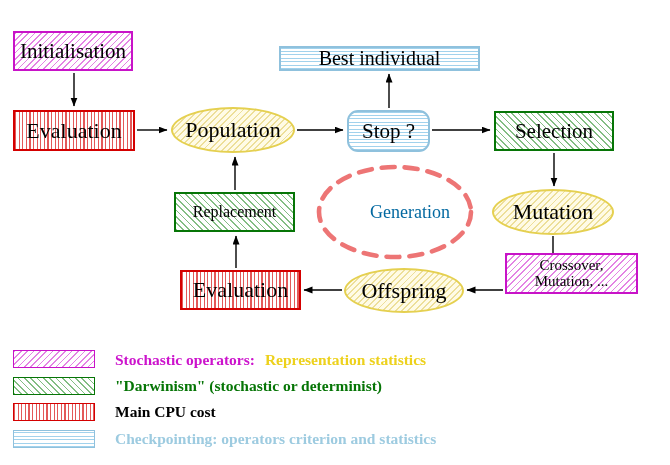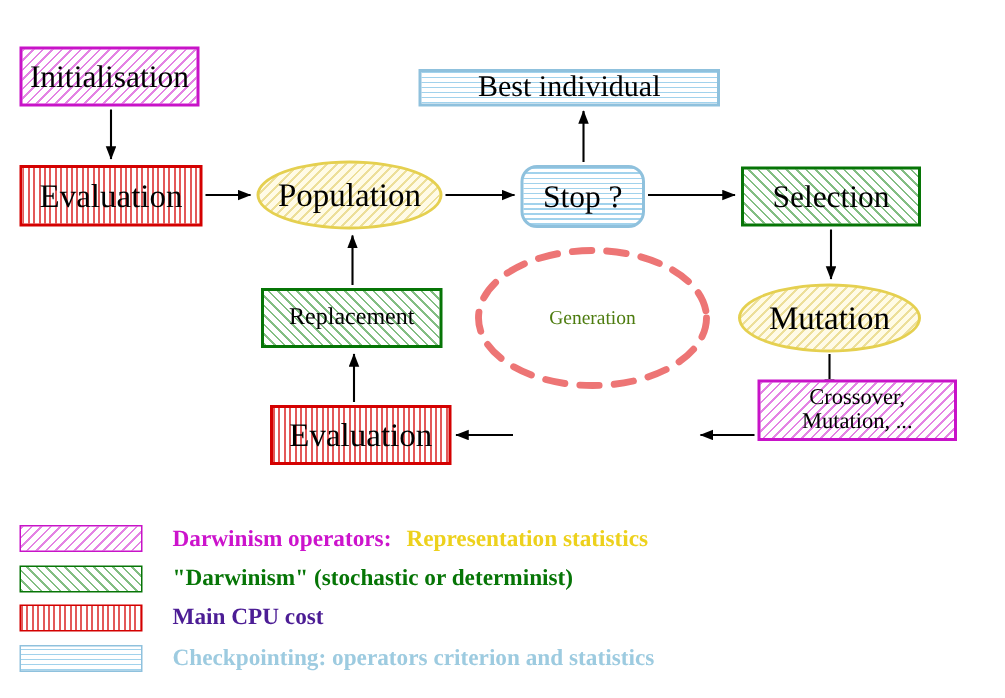--- a/index.html
+++ b/index.html
@@ -29,34 +29,34 @@
     border:2px solid #8fc1dd;
     background:#fff repeating-linear-gradient(0deg, rgba(130,195,230,0.75) 0, rgba(130,195,230,0.75) 1px, transparent 1px, transparent 3.4px);
   }
   .hatch-yellow{
     border:2px solid #e5d050;
     background:#fffbe6 repeating-linear-gradient(135deg, rgba(222,200,90,0.55) 0, rgba(222,200,90,0.55) 1.4px, transparent 1.4px, transparent 4.5px);
   }
   .ellipse{border-radius:50%;}
   .rounded{border-radius:11px;text-align:center;}
   .gen-label{
-    position:absolute;color:#4d7c0f;display:flex;align-items:center;justify-content:center;
-    font-size:13px;white-space:nowrap;
+    position:absolute;color:#0369a1;display:flex;align-items:center;justify-content:center;
+    font-size:18px;white-space:nowrap;padding-left:15px;
   }
   
   .swatch{position:absolute;left:13px;width:82px;height:18px;box-sizing:border-box;}
   .swatch.hatch-magenta,.swatch.hatch-green,.swatch.hatch-red,.swatch.hatch-cyan{border-width:1.5px;}
   .legend-text{
     position:absolute;left:115px;height:18px;line-height:19px;font-size:15.5px;font-weight:bold;
     white-space:nowrap;
   }
   .c-magenta{color:#cc13cc;}
   .c-yellow{color:#edd11c;margin-left:10px;}
   .c-green{color:#067506;}
-  .c-red{color:#4c1d95;}
+  .c-red{color:#000000;}
   .c-cyan{color:#9dcbe0;}
 </style>
 </head>
 <body>
 
 <div class="canvas">
 
   <svg class="overlay" viewBox="0 0 670 465" xmlns="http://www.w3.org/2000/svg">
     <defs>
       <marker id="ah" markerWidth="10" markerHeight="8" refX="8.5" refY="3.5" orient="auto" markerUnits="userSpaceOnUse">
@@ -93,30 +93,31 @@
 
   <div class="node hatch-yellow ellipse" style="left:492px;top:189px;width:122px;height:46px;font-size:22px;">Mutation</div>
 
   <div class="node hatch-magenta" style="left:505px;top:253px;width:133px;height:41px;font-size:15px;">
     <div>
       <div>Crossover,</div>
       <div>Mutation, ...</div>
     </div>
   </div>
 
+  <div class="node hatch-yellow ellipse" style="left:344px;top:268px;width:120px;height:45px;font-size:22px;">Offspring</div>
 
   <div class="node hatch-red" style="left:180px;top:270px;width:121px;height:40px;font-size:22px;">Evaluation</div>
 
   <div class="node hatch-green" style="left:174px;top:192px;width:121px;height:40px;font-size:16px;">Replacement</div>
 
   <div class="gen-label" style="left:317px;top:199px;width:156px;height:26px;">Generation</div>
 
   <div class="swatch hatch-magenta" style="top:350px;"></div>
   <div class="legend-text" style="top:350px;">
-    <span class="c-magenta">Darwinism operators:</span><span class="c-yellow">Representation statistics</span>
+    <span class="c-magenta">Stochastic operators:</span><span class="c-yellow">Representation statistics</span>
   </div>
 
   <div class="swatch hatch-green" style="top:377px;"></div>
   <div class="legend-text" style="top:376px;">
     <span class="c-green">"Darwinism" (stochastic or determinist)</span>
   </div>
 
   <div class="swatch hatch-red" style="top:403px;"></div>
   <div class="legend-text" style="top:402px;">
     <span class="c-red">Main CPU cost</span>

